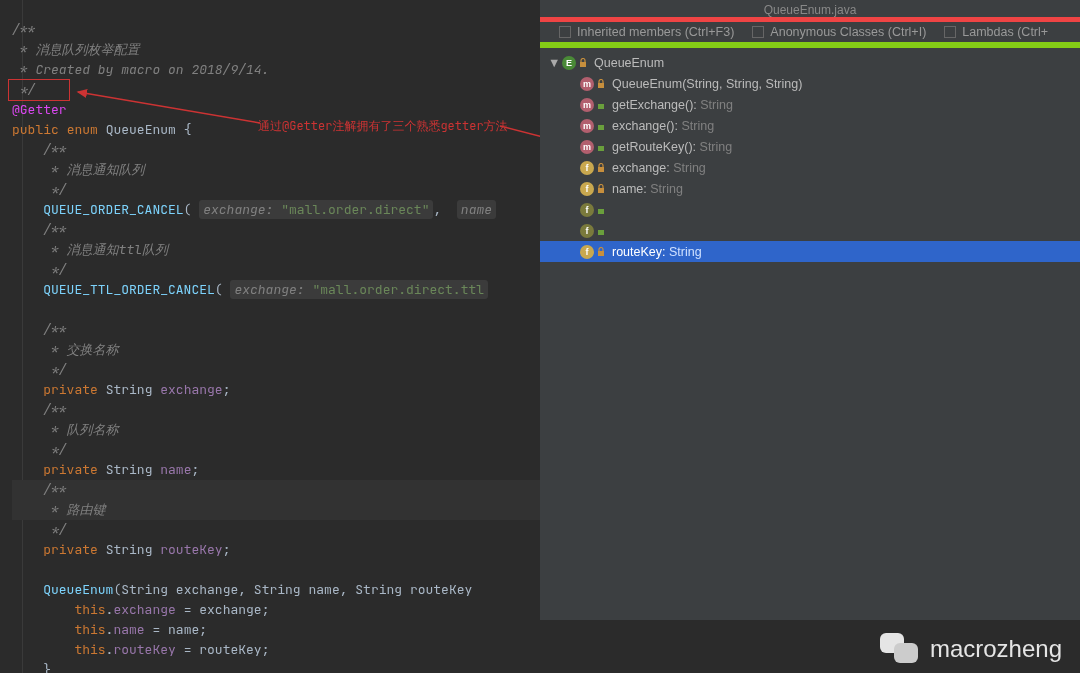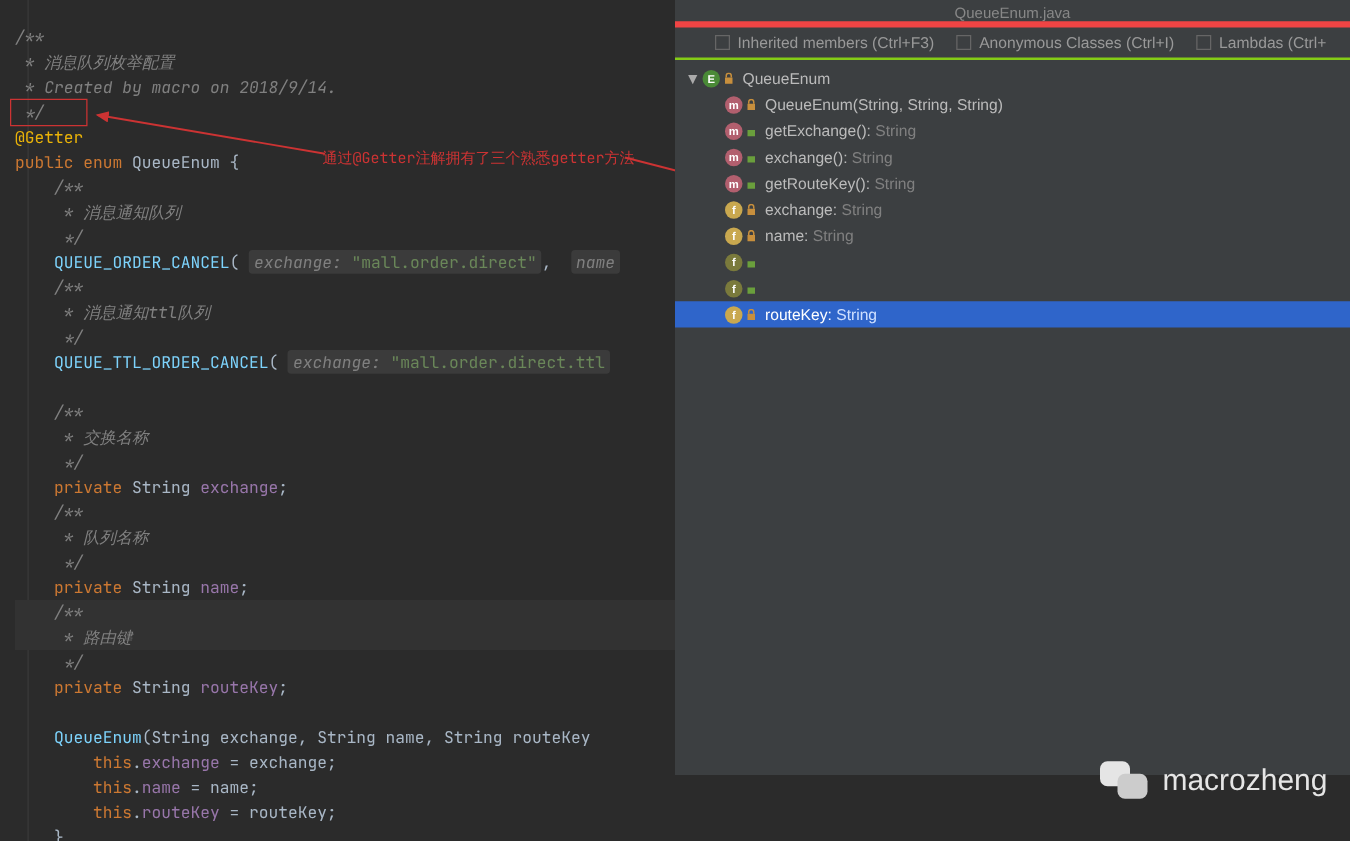--- a/index.html
+++ b/index.html
@@ -18,21 +18,21 @@
     line-height:20px;
     white-space:pre;
   }
   .gutter {
     position:absolute; left:0; top:0; width:23px; height:673px;
     background:#2b2b2b;
     border-right:1px solid #3a3a3a;
   }
   .code-col { position:absolute; left:12px; top:0; }
   .c-comment { color:#808080; font-style:italic; }
-  .c-annot   { color:#eab308; }
+  .c-annot   { color:#d946ef; }
   .c-kw      { color:#cc7832; }
   .c-type    { color:#a9b7c6; }
   .c-ident   { color:#7dd3fc; }
   .c-field   { color:#9876aa; }
   .c-str     { color:#6a8759; }
   .c-param   { color:#808080; font-style:italic; }
   .c-paramname { color:#a9b7c6; }
   .hint-box { background:#3b3b3b; padding:1px 4px; border-radius:3px; }
   .highlight-line { background:#323232; display:inline-block; width:528px; }
   .red-box { border:1px solid #cc3333; position:absolute; }
@@ -45,21 +45,21 @@
     background:#3c3f41;
     font-family:"Segoe UI",sans-serif; font-size:12.5px;
     color:#bbb;
   }
   .tabbar {
     height:22px; background:#3c3f41; border-bottom:5px solid #ef4444;
     text-align:center; color:#888; font-size:12px; line-height:20px;
   }
   .filter-row {
     height:26px; display:flex; align-items:center; gap:18px;
-    padding-left:32px; border-bottom:2px solid #84cc16;
+    padding-left:19px; border-bottom:6px solid #84cc16;
     color:#999;
   }
   .chk { width:12px; height:12px; border:1px solid #666; display:inline-block; margin-right:6px; flex-shrink:0; }
   .filter-item { display:flex; align-items:center; }
   .tree { padding-top:4px; }
   .node { display:flex; align-items:center; height:21px; padding-left:8px; }
   .node.sel { background:#2f65ca; color:#fff; }
   .indent0 { padding-left:8px; }
   .indent1 { padding-left:40px; }
   .caret { width:14px; color:#aaa; }
@@ -71,21 +71,21 @@
   }
   .b-class  { background:#4a8a37; }
   .b-method { background:#b25f6e; }
   .b-field  { background:#c9a84f; }
   .lock { width:10px; height:10px; margin-right:6px; flex-shrink:0; }
   .node-label { white-space:nowrap; }
   .ret { color:#808080; }
   .node.sel .ret { color:#cfe0ff; }
 
   .watermark {
-    position:absolute; right:18px; bottom:32px;
+    position:absolute; right:18px; bottom:8px;
     display:flex; align-items:center; gap:10px;
     color:#e5e5e5; font-family:sans-serif; font-size:24px;
   }
   .wmlogo {
     width:40px; height:32px; position:relative;
   }
   .bubble { position:absolute; background:#e5e5e5; border-radius:4px; }
 </style>
 </head>
 <body>

